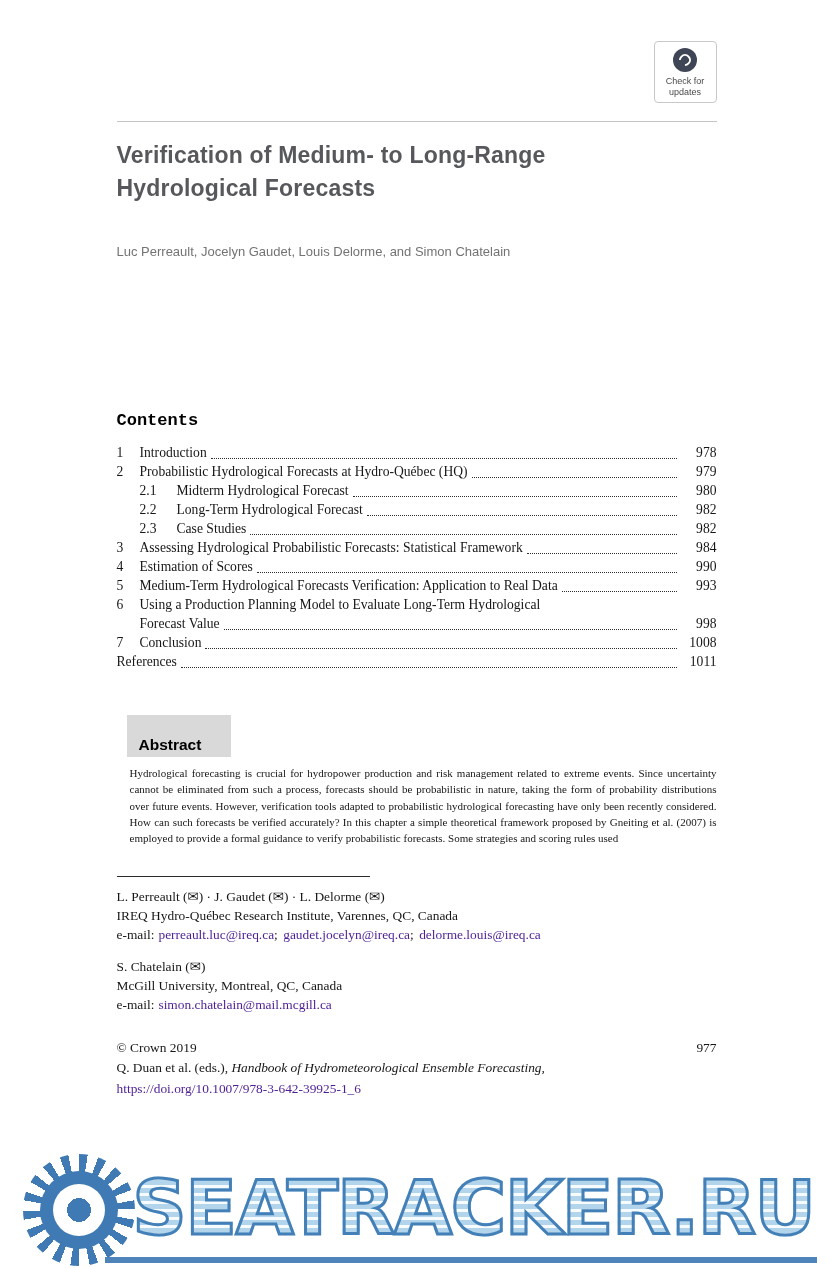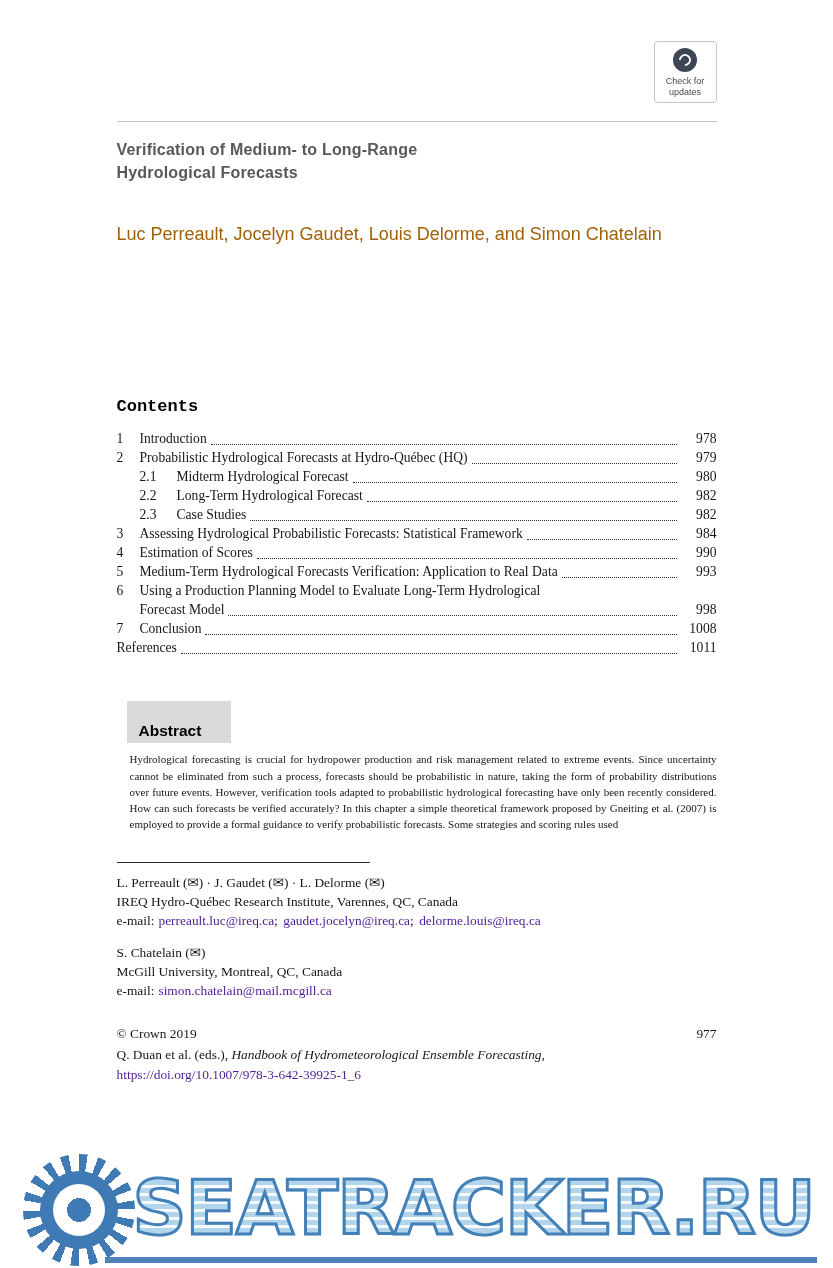--- a/index.html
+++ b/index.html
@@ -13,22 +13,22 @@
          font-family:"Liberation Sans",sans-serif;}
   .badge-circle{width:24px;height:24px;margin:0 auto 4px;border-radius:50%;
                 background:#3e4555;position:relative;}
   .badge-circle::after{content:"";position:absolute;inset:6px;border-radius:50%;
                 border:2px solid #fff;border-left-color:transparent;transform:rotate(-45deg);}
   .badge-text{font-size:9px;line-height:1.2;color:#4a4a4a;}
 
   .top-rule{margin-top:121px;border-top:1px solid #c4c4c4;height:0;}
 
   .chapter-title{margin:17px 0 0;font-family:"Liberation Sans",sans-serif;font-weight:bold;
-                 font-size:16px;line-height:1.42;color:#57585c;letter-spacing:.2px;}
-  .authors{margin-top:40px;font-family:"Liberation Sans",sans-serif;font-size:18px;color:#a16207;}
+                 font-size:23px;line-height:1.42;color:#57585c;letter-spacing:.2px;}
+  .authors{margin-top:40px;font-family:"Liberation Sans",sans-serif;font-size:13px;color:#737373;}
 
   .contents-heading{margin-top:152px;font-family:Liberation Mono, monospace;
                     font-weight:bold;font-size:17px;color:#000;}
 
   .toc{margin-top:13px;font-size:13.6px;line-height:19px;}
   .toc-row{display:flex;align-items:baseline;}
   .toc-num{width:23px;flex-shrink:0;}
   .lvl1{margin-left:23px;}
   .lvl1 .toc-num{width:37px;}
   .toc-label{white-space:nowrap;}
@@ -139,21 +139,21 @@
         <span class="toc-label">Medium-Term Hydrological Forecasts Verification: Application to Real Data</span>
         <span class="leader"></span>
         <span class="toc-page">993</span>
       </div>
       <div class="toc-row">
         <span class="toc-num">6</span>
         <span class="toc-label">Using a Production Planning Model to Evaluate Long-Term Hydrological</span>
       </div>
       <div class="toc-row">
         <span class="toc-num"></span>
-        <span class="toc-label">Forecast Model</span>
+        <span class="toc-label">Forecast Value</span>
         <span class="leader"></span>
         <span class="toc-page">998</span>
       </div>
       <div class="toc-row">
         <span class="toc-num">7</span>
         <span class="toc-label">Conclusion</span>
         <span class="leader"></span>
         <span class="toc-page">1008</span>
       </div>
       <div class="toc-row">

